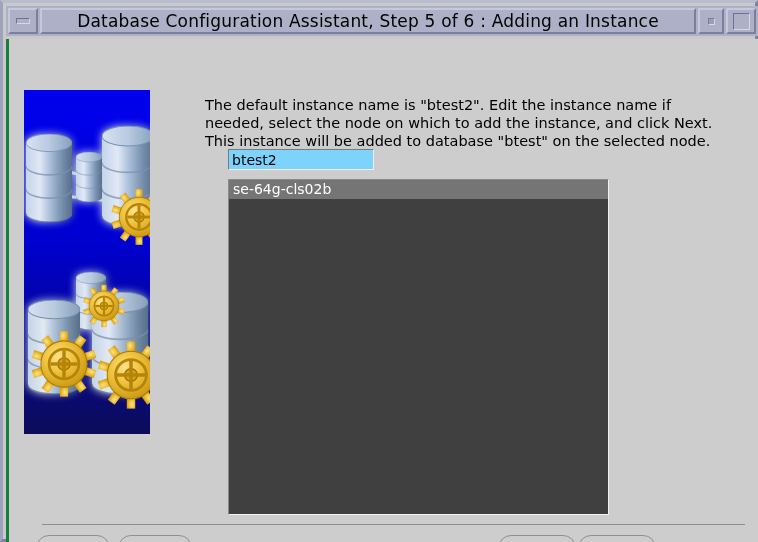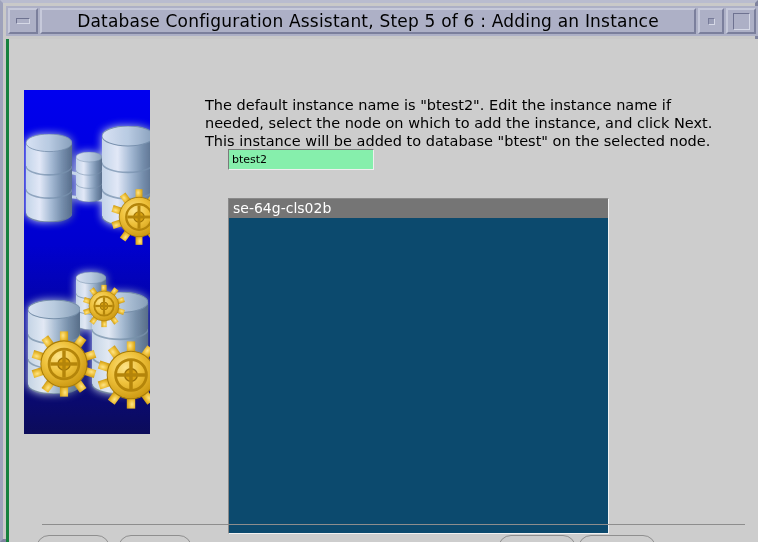--- a/index.html
+++ b/index.html
@@ -139,47 +139,46 @@
   }
 
   
   .name-input {
     position: absolute;
     left: 219px;
     top: 110px;
     width: 146px;
     height: 21px;
     box-sizing: border-box;
-    background: #86efac;
+    background: #7dd3fc;
     border-top: 1px solid #7a7a7a;
     border-left: 1px solid #7a7a7a;
     border-right: 1px solid #efefef;
     border-bottom: 1px solid #efefef;
     outline: none;
     font-family: "DejaVu Sans", "Liberation Sans", sans-serif;
-    font-size: 11px;
+    font-size: 14px;
     color: #000000;
     padding: 0 3px;
   }
 
   
   .node-list {
     position: absolute;
     left: 219px;
     top: 140px;
     width: 381px;
     height: 336px;
     box-sizing: border-box;
-    background: #0c4a6e;
+    background: #404040;
     border-top: 1px solid #8a8a8a;
     border-left: 1px solid #8a8a8a;
     border-right: 1px solid #f2f2f2;
     border-bottom: 1px solid #f2f2f2;
     overflow: hidden;
-    margin-top: 19px;
   }
   .list-item {
     height: 19px;
     line-height: 19px;
     padding-left: 4px;
     font-size: 14px;
     color: #000000;
     white-space: nowrap;
   }
   .list-item.selected {

